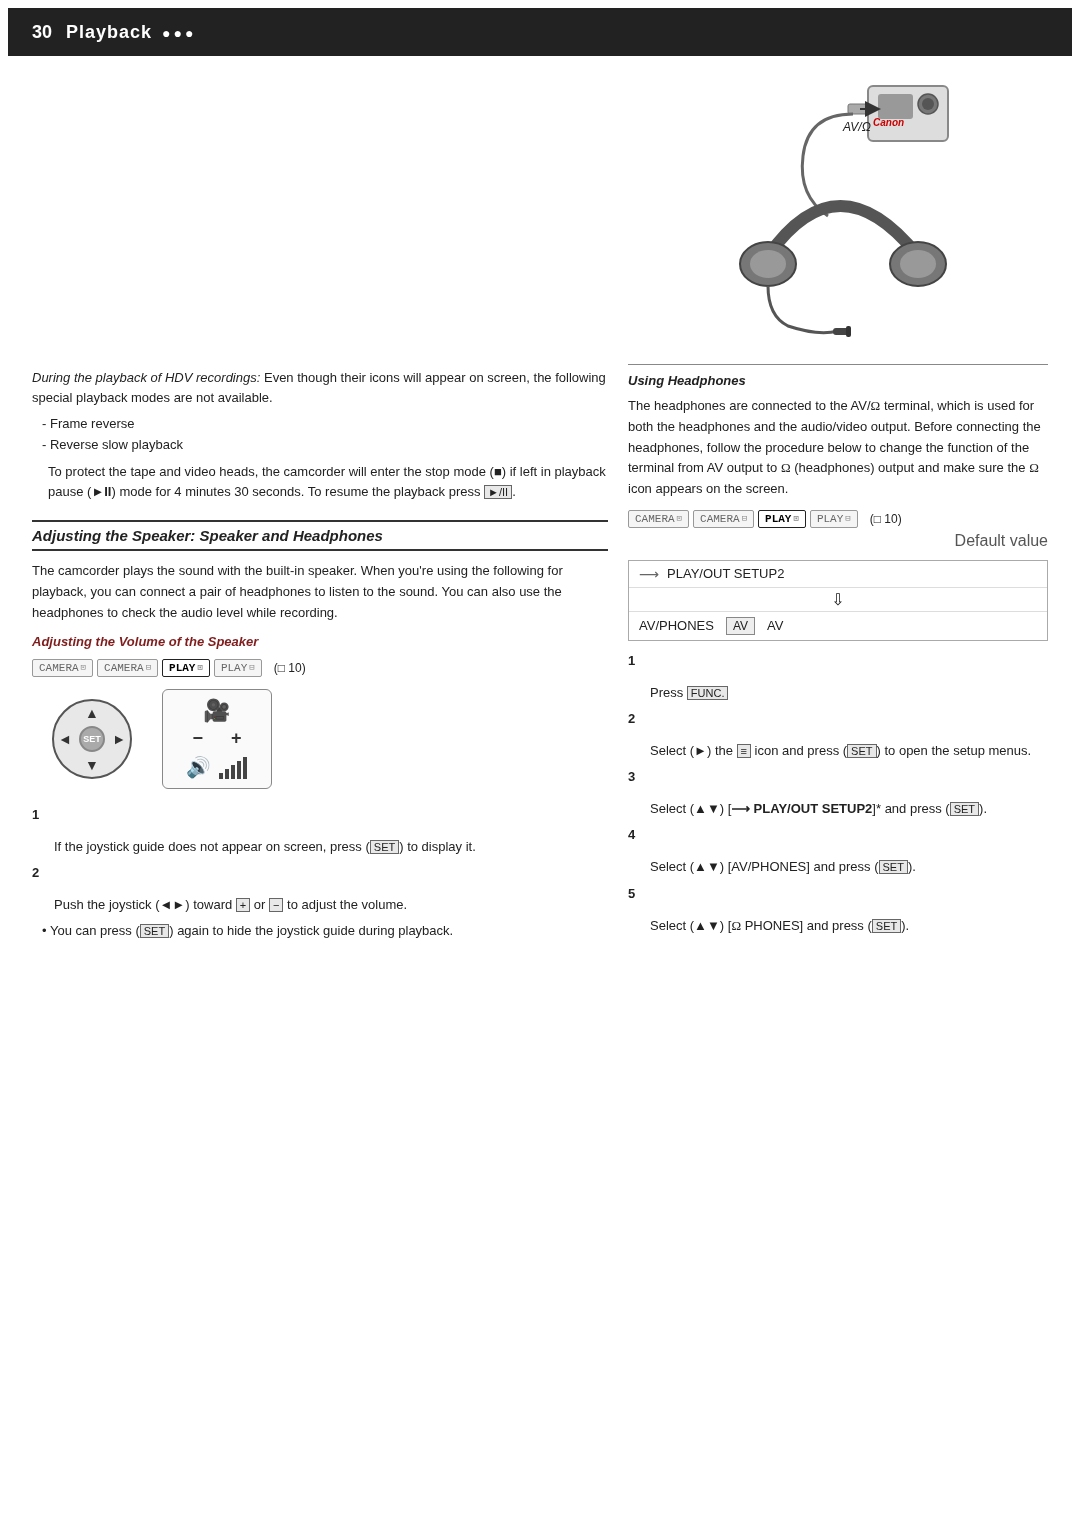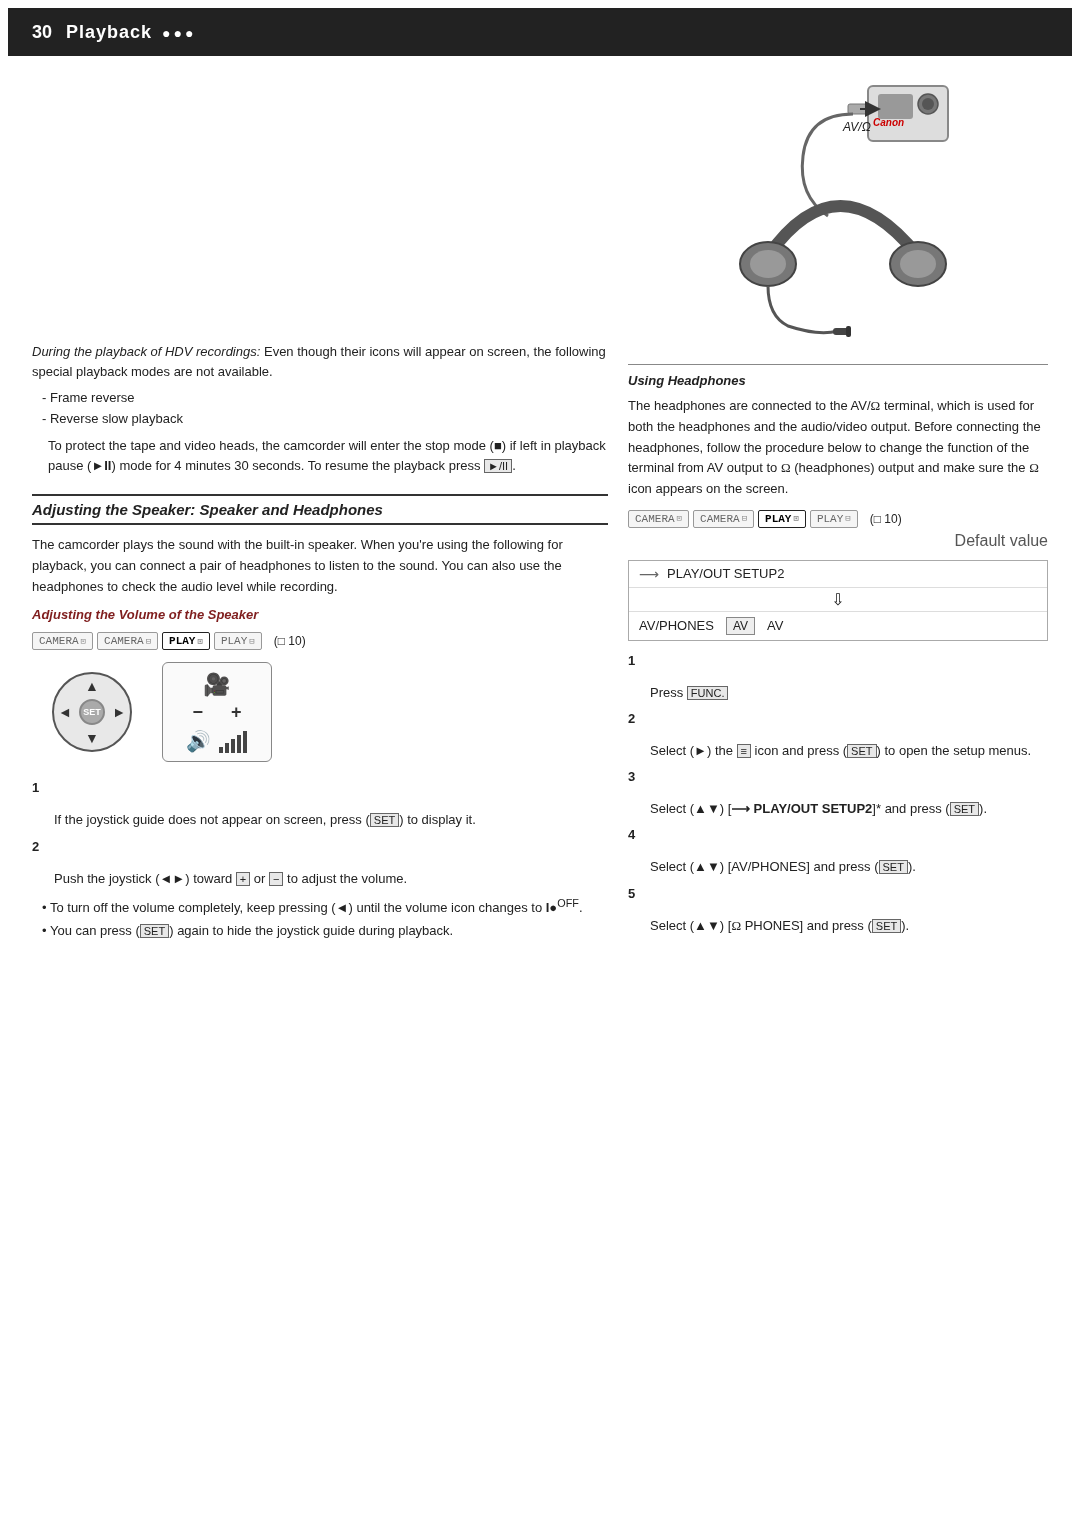--- a/index.html
+++ b/index.html
@@ -430,23 +430,20 @@
           </span>
         </div>
         <div class="step">
           <span class="step-num">2</span>
           <span class="step-content">
             Push the joystick (<strong>◄►</strong>) toward <span class="symbol-box">+</span>
             or <span class="symbol-box">−</span> to adjust the volume.
           </span>
         </div>
         <div class="sub-step">
-          • To turn off the volume completely, keep pressing (<strong>◄</strong>) until the volume icon changes to <strong>I●</strong><sup>OFF</sup>.
-        </div>
-        <div class="sub-step">
           • You can press (<span class="symbol-box">SET</span>) again to hide the joystick guide during playback.
         </div>
       </div>
 
     </div>
 
     <div class="right-col">
 
       <div class="headphones-image">
         <svg width="300" height="270" viewBox="0 0 300 270">

